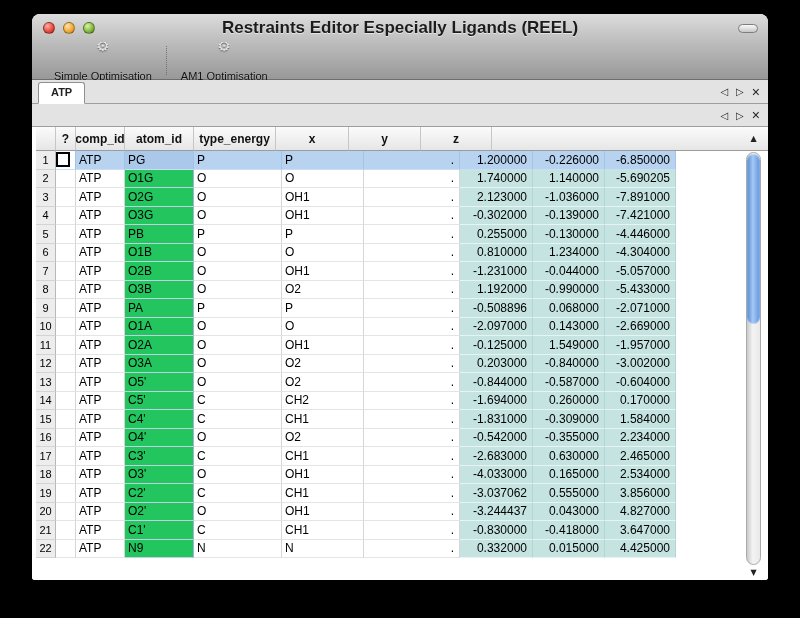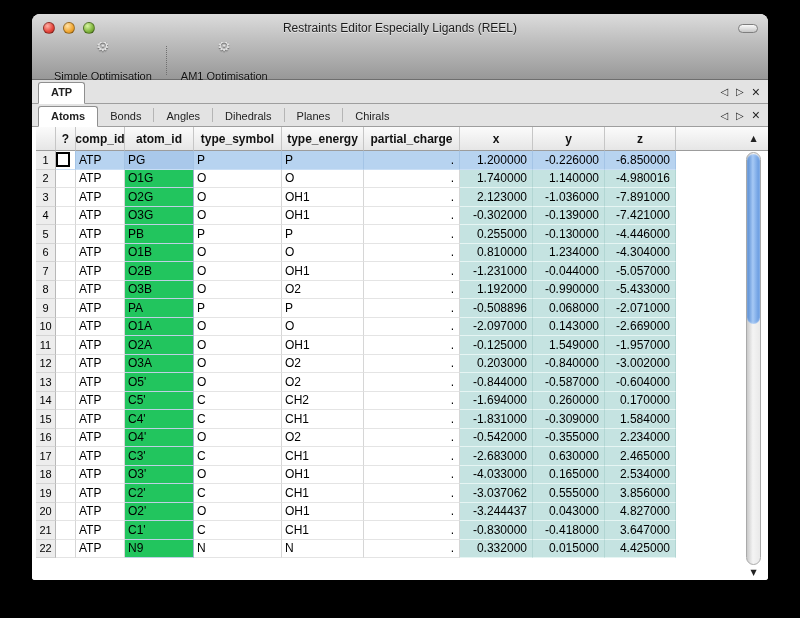--- a/index.html
+++ b/index.html
@@ -6,21 +6,21 @@
   html,body { width:800px; height:618px; background:#000; overflow:hidden;
               font-family:"Liberation Sans","DejaVu Sans",sans-serif; }
 
   .window { position:absolute; left:32px; top:14px; width:736px; height:566px;
             background:#fff; border-radius:8px 8px 3px 3px; overflow:hidden;
             box-shadow:0 0 0 1px rgba(0,0,0,.55); display:flex; flex-direction:column; }
 
   
   .titlebar { height:28px; flex:0 0 28px; background:linear-gradient(#dcdcdc,#bdbdbd);
               position:relative; display:flex; align-items:center; justify-content:center; }
-  .title { font-size:12px; font-weight:normal; color:#1c1c1c; text-shadow:0 1px 0 rgba(255,255,255,.55);text-align:center; }
+  .title { font-size:17px; font-weight:bold; color:#1c1c1c; text-shadow:0 1px 0 rgba(255,255,255,.55);text-align:center; }
   .lights { position:absolute; left:11px; top:8px; display:flex; gap:8px; }
   .light { width:12px; height:12px; border-radius:50%; border:1px solid rgba(0,0,0,.35); }
   .light.red   { background:radial-gradient(circle at 35% 30%, #ffb0a6, #e4443a 60%, #b02a22); }
   .light.yellow{ background:radial-gradient(circle at 35% 30%, #ffe2a8, #f0a631 60%, #c07d14); }
   .light.green { background:radial-gradient(circle at 35% 30%, #d8f5a2, #7fb43c 60%, #557f1d); }
   .lozenge { position:absolute; right:10px; top:10px; width:20px; height:9px; border-radius:5px;
              border:1px solid #7e7e7e; background:linear-gradient(#fafafa,#c6c6c6); }
 
   
   .toolbar { height:38px; flex:0 0 38px; background:linear-gradient(#bdbdbd,#989898);
@@ -124,48 +124,34 @@
   <div class="tabrow tabrow1">
     <div class="tab doc active">ATP</div>
     <div class="tab-controls">
       <span class="arrow">◁</span>
       <span class="arrow">▷</span>
       <span class="close">×</span>
     </div>
   </div>
 
   <div class="tabrow tabrow2">
-    <span id="section-tabs" style="display: inline-flex; align-items: flex-end; height: 100%;">
-        <span class="tab active">Atoms</span>
-        <span class="tab">Bonds</span>
-        <span class="tab-sep"></span>
-        <span class="tab">Angles</span>
-        <span class="tab-sep"></span>
-        <span class="tab">Dihedrals</span>
-        <span class="tab-sep"></span>
-        <span class="tab">Planes</span>
-        <span class="tab-sep"></span>
-        <span class="tab">Chirals</span>
-      </span>
     <div class="tab-controls">
       <span class="arrow">◁</span>
       <span class="arrow">▷</span>
       <span class="close">×</span>
     </div>
   </div>
 
   <div class="content">
     <div class="hrow" id="header-row">
         <div class="hcell c0"></div>
         <div class="hcell c1">?</div>
         <div class="hcell c2">comp_id</div>
         <div class="hcell c3">atom_id</div>
-        <div class="hcell c4">type_symbol</div>
         <div class="hcell c5">type_energy</div>
-        <div class="hcell c6">partial_charge</div>
         <div class="hcell c7">x</div>
         <div class="hcell c8">y</div>
         <div class="hcell c9">z</div>
         <div class="hcell hfill"></div>
       </div>
     <div id="table-rows">
         <div class="row sel">
           <div class="cell c0 rownum">1</div>
           <div class="cell c1 qcell">
             <div class="checkbox"></div>
@@ -182,21 +168,21 @@
         <div class="row">
           <div class="cell c0 rownum">2</div>
           <div class="cell c1 qcell"></div>
           <div class="cell c2 txt">ATP</div>
           <div class="cell c3 col-atomid txt">O1G</div>
           <div class="cell c4 txt">O</div>
           <div class="cell c5 txt">O</div>
           <div class="cell c6 numv">.</div>
           <div class="cell c7 col-xyz numv">1.740000</div>
           <div class="cell c8 col-xyz numv">1.140000</div>
-          <div class="cell c9 col-xyz numv">-4.980016</div>
+          <div class="cell c9 col-xyz numv">-5.690205</div>
         </div>
         <div class="row">
           <div class="cell c0 rownum">3</div>
           <div class="cell c1 qcell"></div>
           <div class="cell c2 txt">ATP</div>
           <div class="cell c3 col-atomid txt">O2G</div>
           <div class="cell c4 txt">O</div>
           <div class="cell c5 txt">OH1</div>
           <div class="cell c6 numv">.</div>
           <div class="cell c7 col-xyz numv">2.123000</div>

